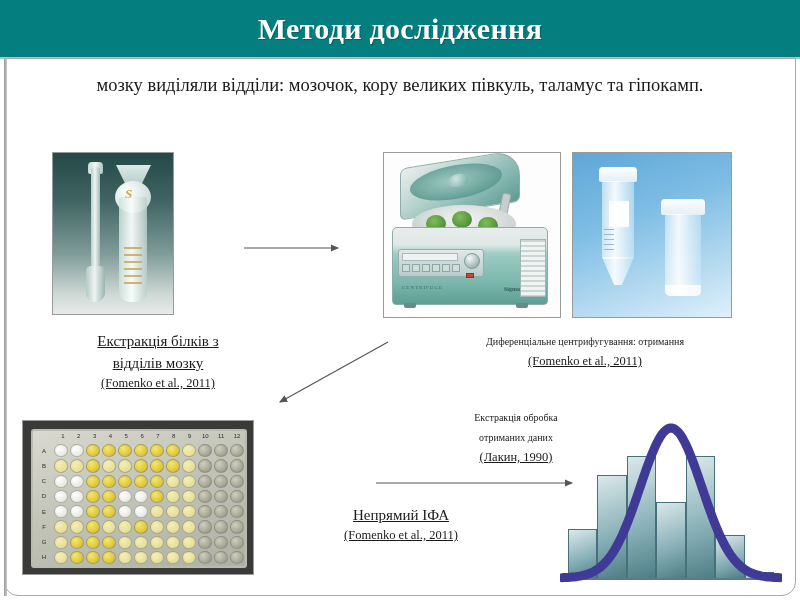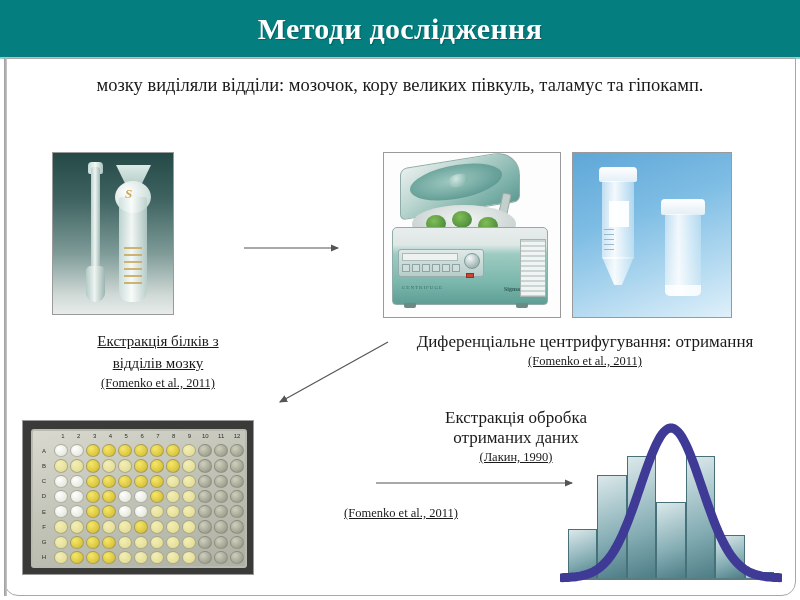--- a/index.html
+++ b/index.html
@@ -293,21 +293,21 @@
   }
   .well.y  { background: radial-gradient(circle at 35% 32%, #f6e768, #d8c23a 75%, #b9a42c); }
   .well.ly { background: radial-gradient(circle at 35% 32%, #f4eeb4, #e3dd98 78%); }
   .well.w  { background: radial-gradient(circle at 35% 32%, #ffffff, #e4e6da 80%); }
   .well.d  { background: radial-gradient(circle at 35% 32%, #cfcfbe, #9b9c8b 80%); }
 
   
   .caption { position: absolute; text-align: center; color: #1a1a1a; }
   .caption .big   { font-size: 15px; line-height: 22px; display: block; text-decoration: underline; }
   .caption .small { font-size: 12.5px; line-height: 19px; display: block; text-decoration: underline; }
-  .caption .med   { font-size: 17px; line-height: 20px; display: block; }
+  .caption .med   { font-size: 10px; line-height: 20px; display: block; }
 
   #cap-extraction { left: 18px; top: 330px; width: 280px; }
   #cap-centrifuge { left: 380px; top: 332px; width: 410px; }
   #cap-stats      { left: 382px; top: 408px; width: 268px; }
   #cap-elisa      { left: 256px; top: 504px; width: 290px; }
 
   
   .arrow-svg { position: absolute; overflow: visible; }
   #arrow-h1 { left: 240px; top: 236px; }
   #arrow-diag { left: 268px; top: 336px; }
@@ -556,20 +556,21 @@
     <span class="small">(Fomenko et al., 2011)</span>
   </div>
 
   <div class="caption" id="cap-stats">
     <span class="med">Екстракція обробка</span>
     <span class="med">отриманих даних</span>
     <span class="small">(Лакин, 1990)</span>
   </div>
 
   <div class="caption" id="cap-elisa">
+    <span class="big">Непрямий ІФА</span>
     <span class="small">(Fomenko et al., 2011)</span>
   </div>
 
   <svg class="arrow-svg" id="arrow-h1" width="110" height="24">
     <defs>
       <marker id="ah" markerWidth="7" markerHeight="7" refX="6" refY="3" orient="auto">
         <path d="M0,0 L7,3 L0,6 z" fill="#555"></path>
       </marker>
     </defs>
     <line x1="4" y1="12" x2="98" y2="12" stroke="#555" stroke-width="1.2" marker-end="url(#ah)"></line>

